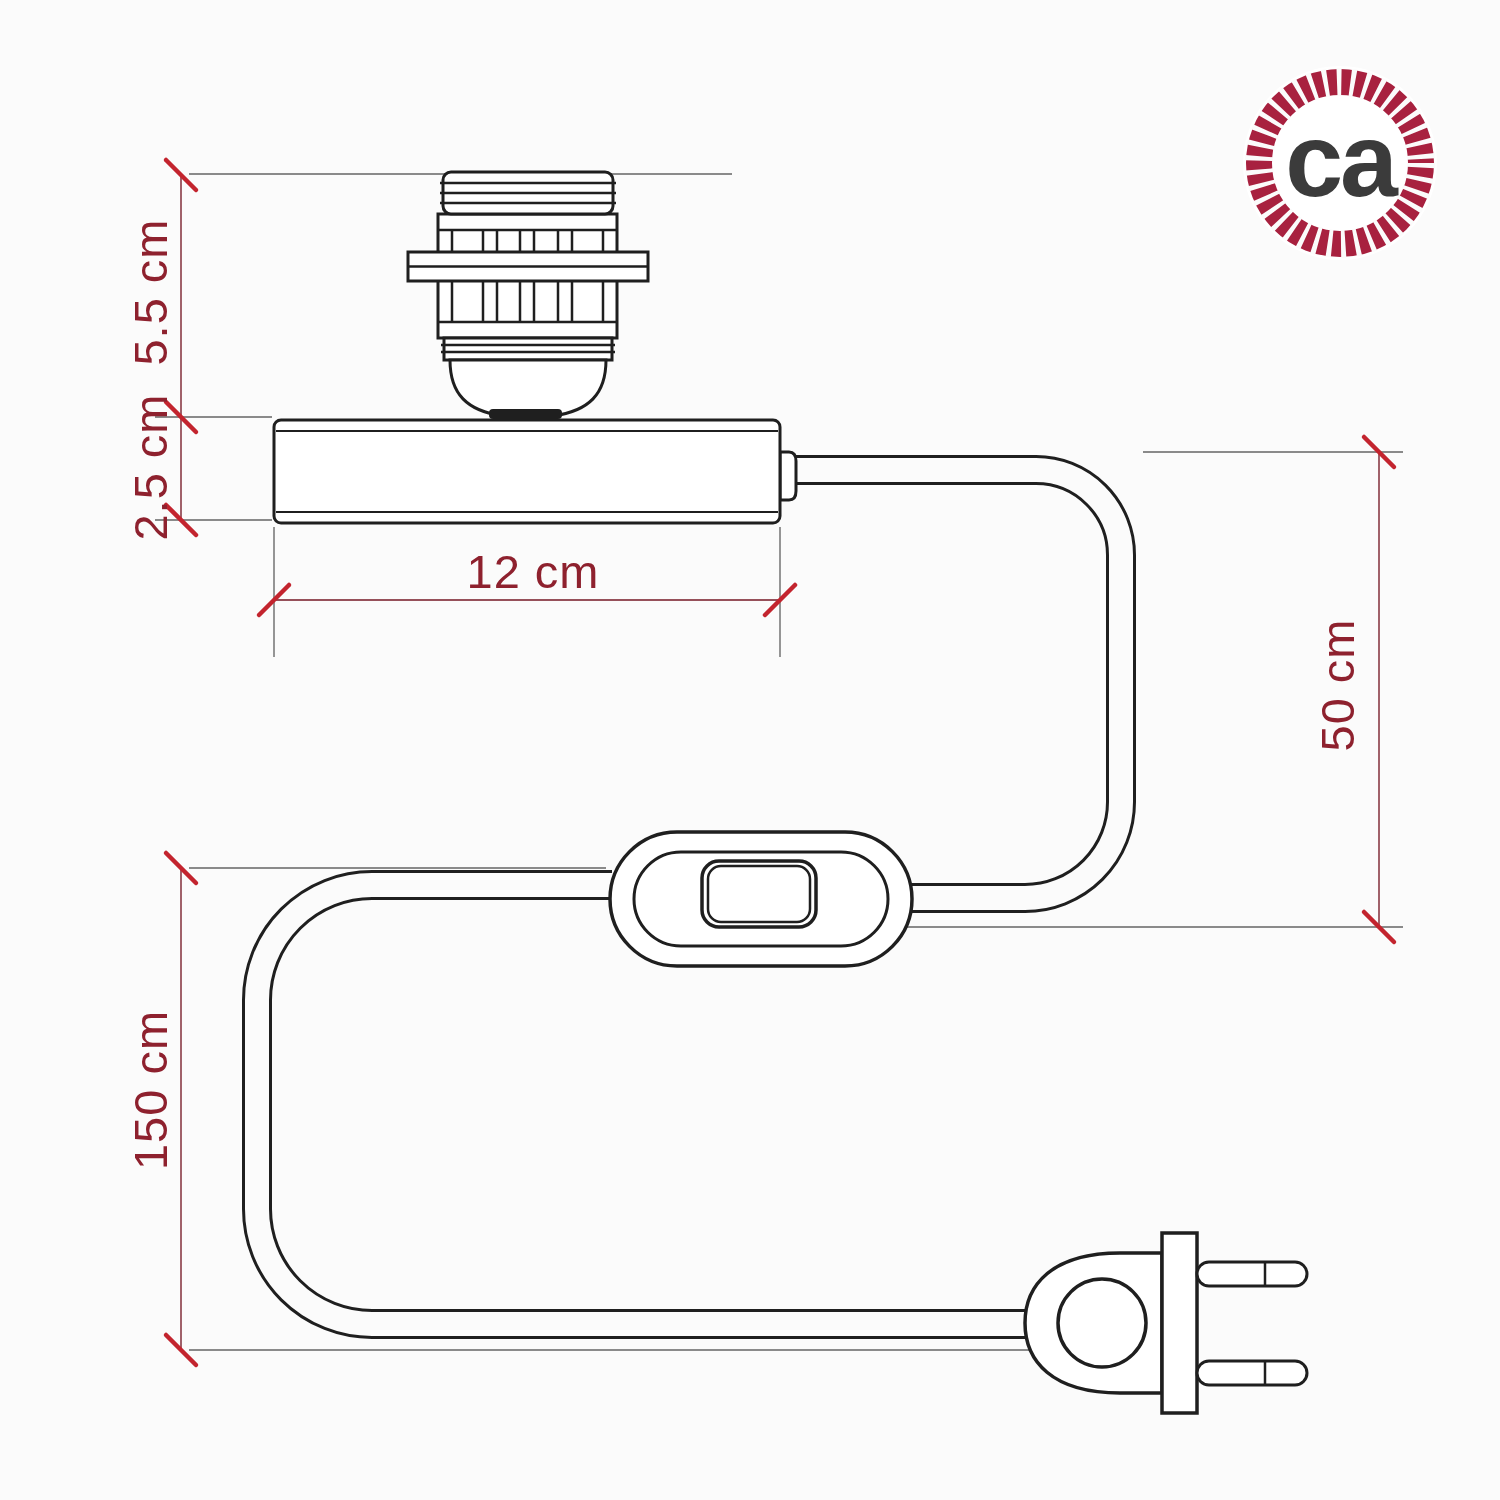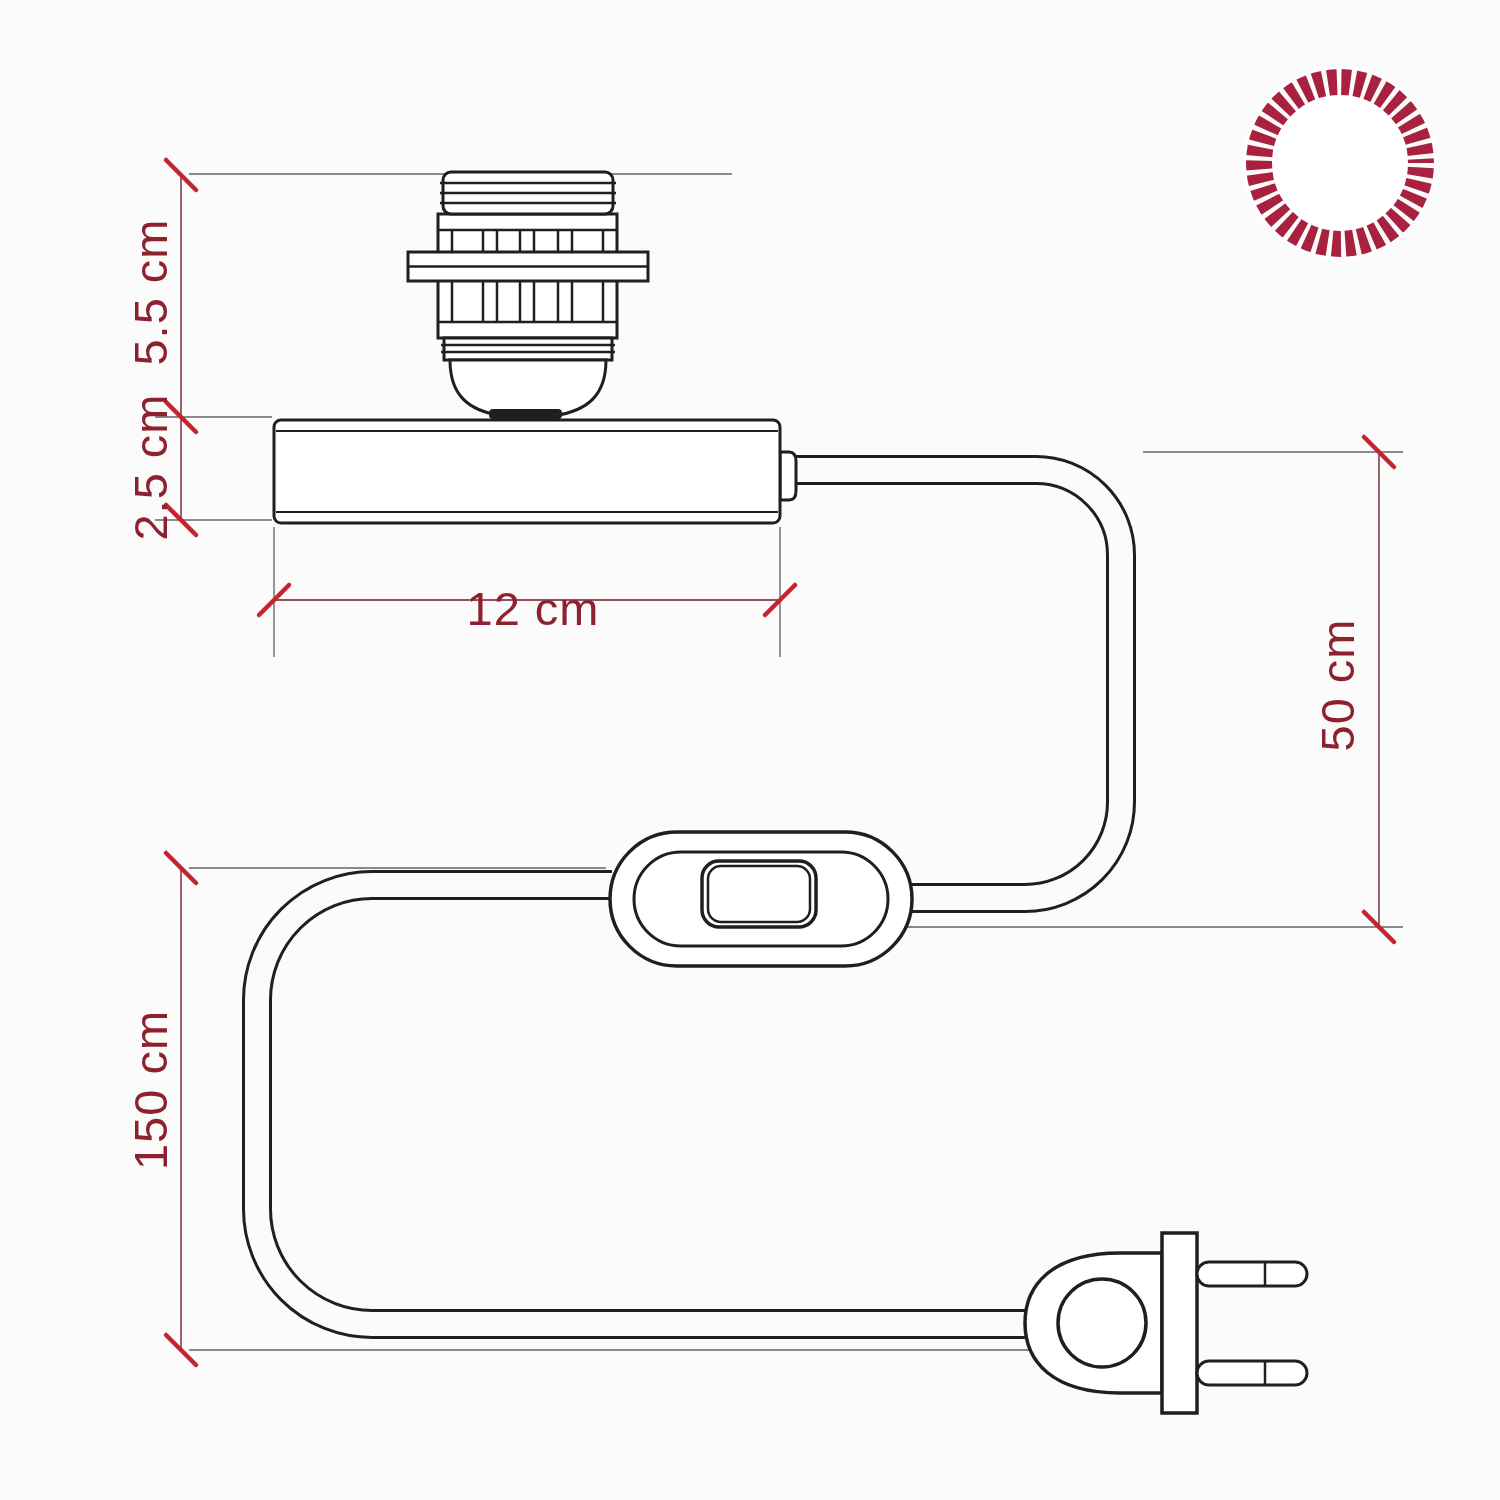--- a/index.html
+++ b/index.html
@@ -133,20 +133,21 @@
     <circle cx="1340" cy="163" r="97" fill="#ffffff"></circle>
     <circle cx="1340" cy="163" r="81" fill="none" stroke="#a8213f" stroke-width="26"></circle>
     <circle cx="1340" cy="163" r="81" fill="none" stroke="#fbfbfb" stroke-width="28" stroke-dasharray="4.5 9"></circle>
   </g>
 </svg>
 
 <div class="dim-label vertical" style="left:150px; top:292px;">5.5 cm</div>
 
 <div class="dim-label vertical" style="left:150px; top:467px;">2.5 cm</div>
 
-<div class="dim-label" style="left:533px; top:571px;margin-top:37px;">12 cm</div>
+<div class="dim-label" style="left:533px; top:571px;">12 cm</div>
 
 <div class="dim-label vertical" style="left:1337px; top:685px;">50 cm</div>
 
 <div class="dim-label vertical" style="left:150px; top:1090px;">150 cm</div>
 
+<div class="logo-text" style="left:1340px; top:165px;">ca</div>
 
 </div>
 
 </body></html>

